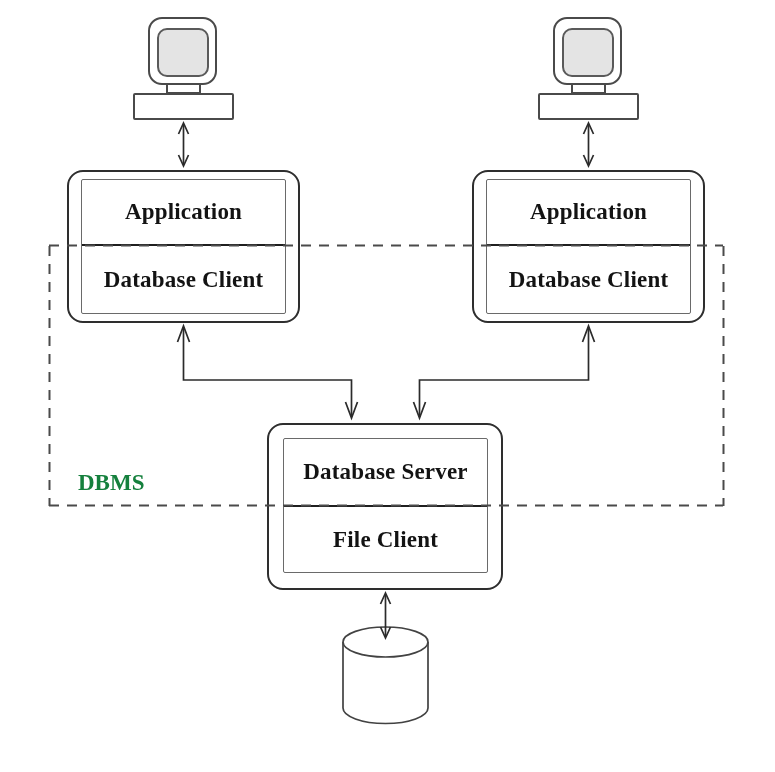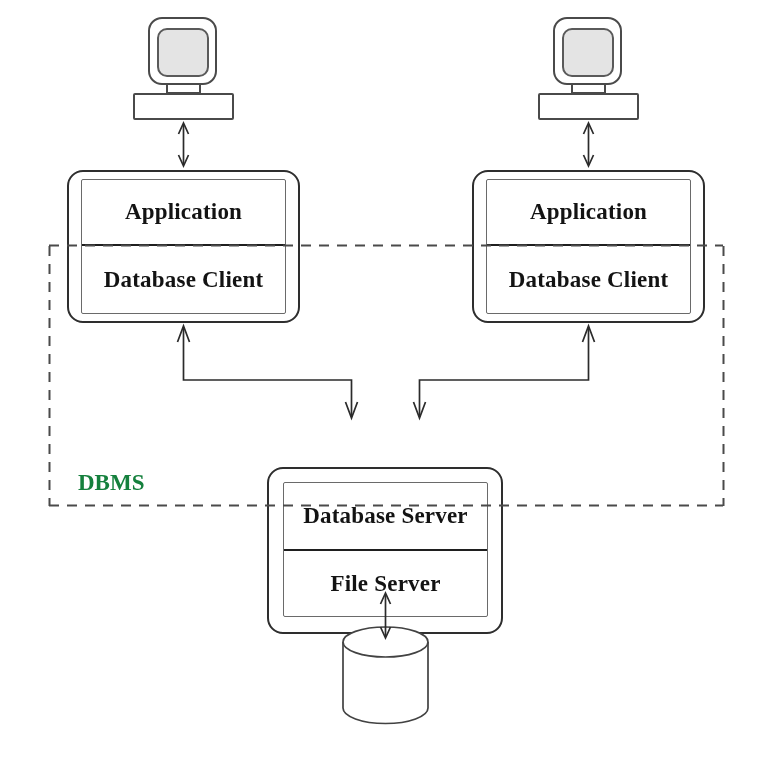--- a/index.html
+++ b/index.html
@@ -103,24 +103,24 @@
     </div>
   </div>
 
   <div class="swbox" style="left:472px; top:170px;">
     <div class="inner">
       <div class="cell top">Application</div>
       <div class="cell bottom">Database Client</div>
     </div>
   </div>
 
-  <div class="swbox" id="server-box" style="left:267px; top:423px;margin-top:44px;">
+  <div class="swbox" id="server-box" style="left:267px; top:423px;">
     <div class="inner">
       <div class="cell top">Database Server</div>
-      <div class="cell bottom">File Server</div>
+      <div class="cell bottom">File Client</div>
     </div>
   </div>
 
   <div id="dbms-label">DBMS</div>
 
   <svg id="overlay" viewBox="0 0 775 772">
 
     <g stroke="#4a4a4a" stroke-width="2" fill="none" stroke-dasharray="10 8">
       <line x1="49" y1="245.5" x2="723" y2="245.5"></line>
       <line x1="49" y1="505.5" x2="723" y2="505.5"></line>

